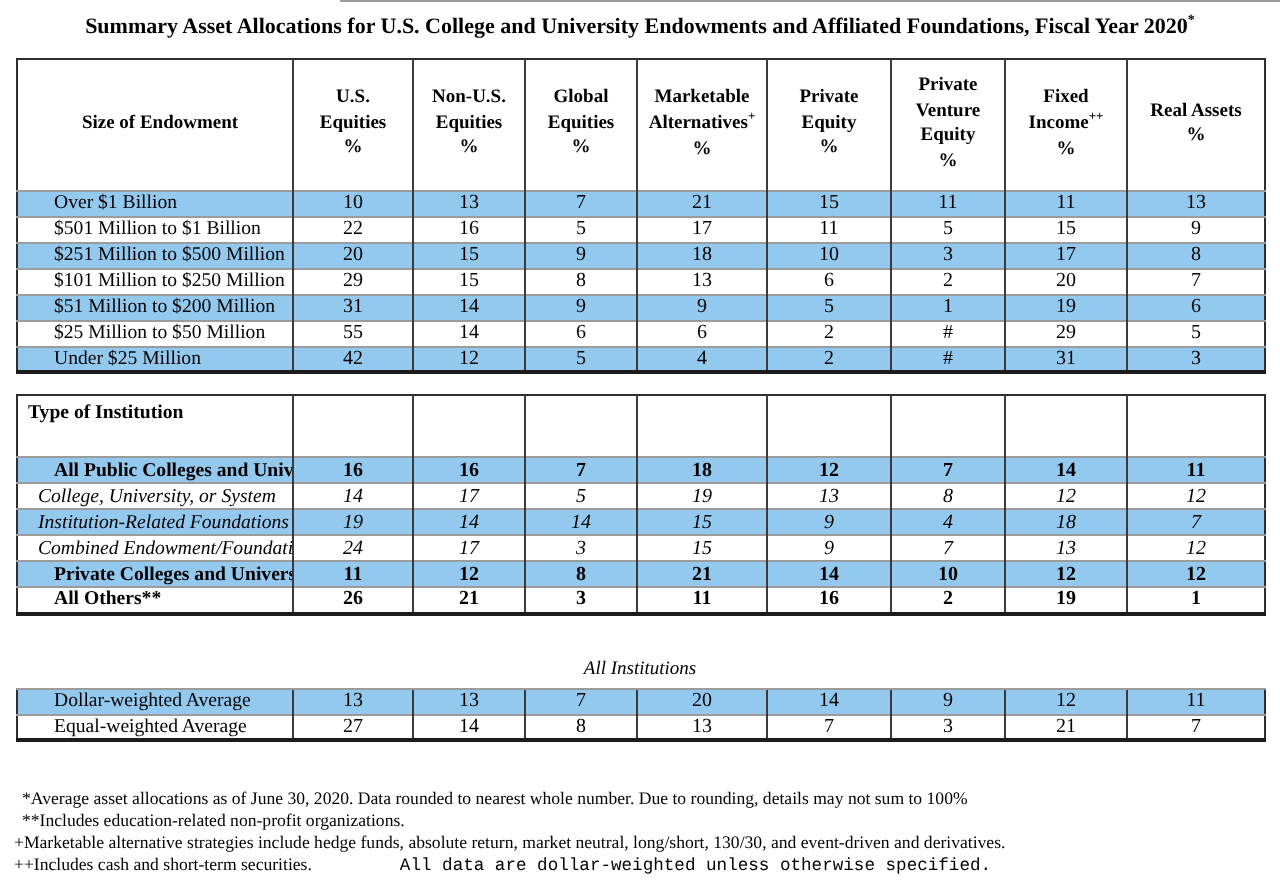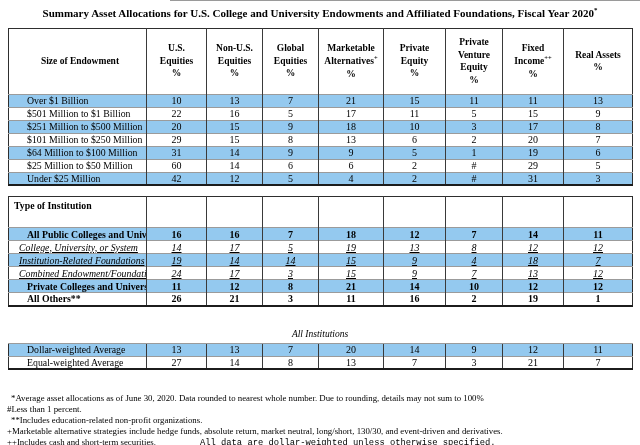--- a/index.html
+++ b/index.html
@@ -20,21 +20,21 @@
   .tbl1 thead th { height: 66px; font-size: 9.5px; font-weight: bold; text-align: center;
                    vertical-align: middle; line-height: 1.32; }
   .tbl1 thead th sup, .tbl2 thead th sup { font-size: 6.5px; }
   th.corner { text-align: left; padding-left: 5px; }
 
   .tbl tbody td { height: 13px; font-size: 10px; text-align: center; vertical-align: middle; padding: 0; }
   .tbl tbody tr td { border-top: 1px solid #9b9b9b; }
   .tbl tbody td.label { text-align: left; padding-left: 18px; font-size: 9.8px; }
   tr.blue td { background: #94c9ef; }
   tr.bold td { font-weight: bold; }
-  tr.italic td { font-style: italic; text-decoration: underline; }
+  tr.italic td { font-style: italic; }
   tr.italic td.label { padding-left: 10px; }
 
   .tbl2 { margin-top: 10px; }
   .tbl2 thead th { height: 29px; vertical-align: top; text-align: left;
                    padding: 3px 0 16px 5px; font-size: 9.8px; font-weight: bold; }
 
   .all-inst { font-size: 9.5px; font-weight: normal; font-style: italic; text-align: center; margin-top: 22px; }
   .tbl3 { margin-top: 4px; }
 
   .fnotes { margin: 23px 0 12px 7px; font-size: 8.8px; line-height: 11px; }
@@ -144,33 +144,33 @@
         <td class="val">29</td>
         <td class="val">15</td>
         <td class="val">8</td>
         <td class="val">13</td>
         <td class="val">6</td>
         <td class="val">2</td>
         <td class="val">20</td>
         <td class="val">7</td>
       </tr>
       <tr class="blue">
-        <td class="label">$64 Million to $100 Million</td>
+        <td class="label">$51 Million to $200 Million</td>
         <td class="val">31</td>
         <td class="val">14</td>
         <td class="val">9</td>
         <td class="val">9</td>
         <td class="val">5</td>
         <td class="val">1</td>
         <td class="val">19</td>
         <td class="val">6</td>
       </tr>
       <tr>
         <td class="label">$25 Million to $50 Million</td>
-        <td class="val">60</td>
+        <td class="val">55</td>
         <td class="val">14</td>
         <td class="val">6</td>
         <td class="val">6</td>
         <td class="val">2</td>
         <td class="val">#</td>
         <td class="val">29</td>
         <td class="val">5</td>
       </tr>
       <tr class="blue">
         <td class="label">Under $25 Million</td>
@@ -316,17 +316,16 @@
         <td class="val">7</td>
         <td class="val">3</td>
         <td class="val">21</td>
         <td class="val">7</td>
       </tr>
     </tbody>
 </table>
 
 <div class="fnotes" id="fnotes">
     <div class="fn indent"><span>*Average asset allocations as of June 30, 2020. Data rounded to nearest whole number. Due to rounding, details may not sum to 100%</span></div>
-    <div class="fn"><span>#Less than 1 percent.</span></div>
     <div class="fn indent"><span>**Includes education-related non-profit organizations.</span></div>
     <div class="fn"><span>+Marketable alternative strategies include hedge funds, absolute return, market neutral, long/short, 130/30, and event-driven and derivatives.</span></div>
     <div class="fn"><span>++Includes cash and short-term securities.</span><span class="fn2">All data are dollar-weighted unless otherwise specified.</span></div>
   </div>
 
 </body></html>

